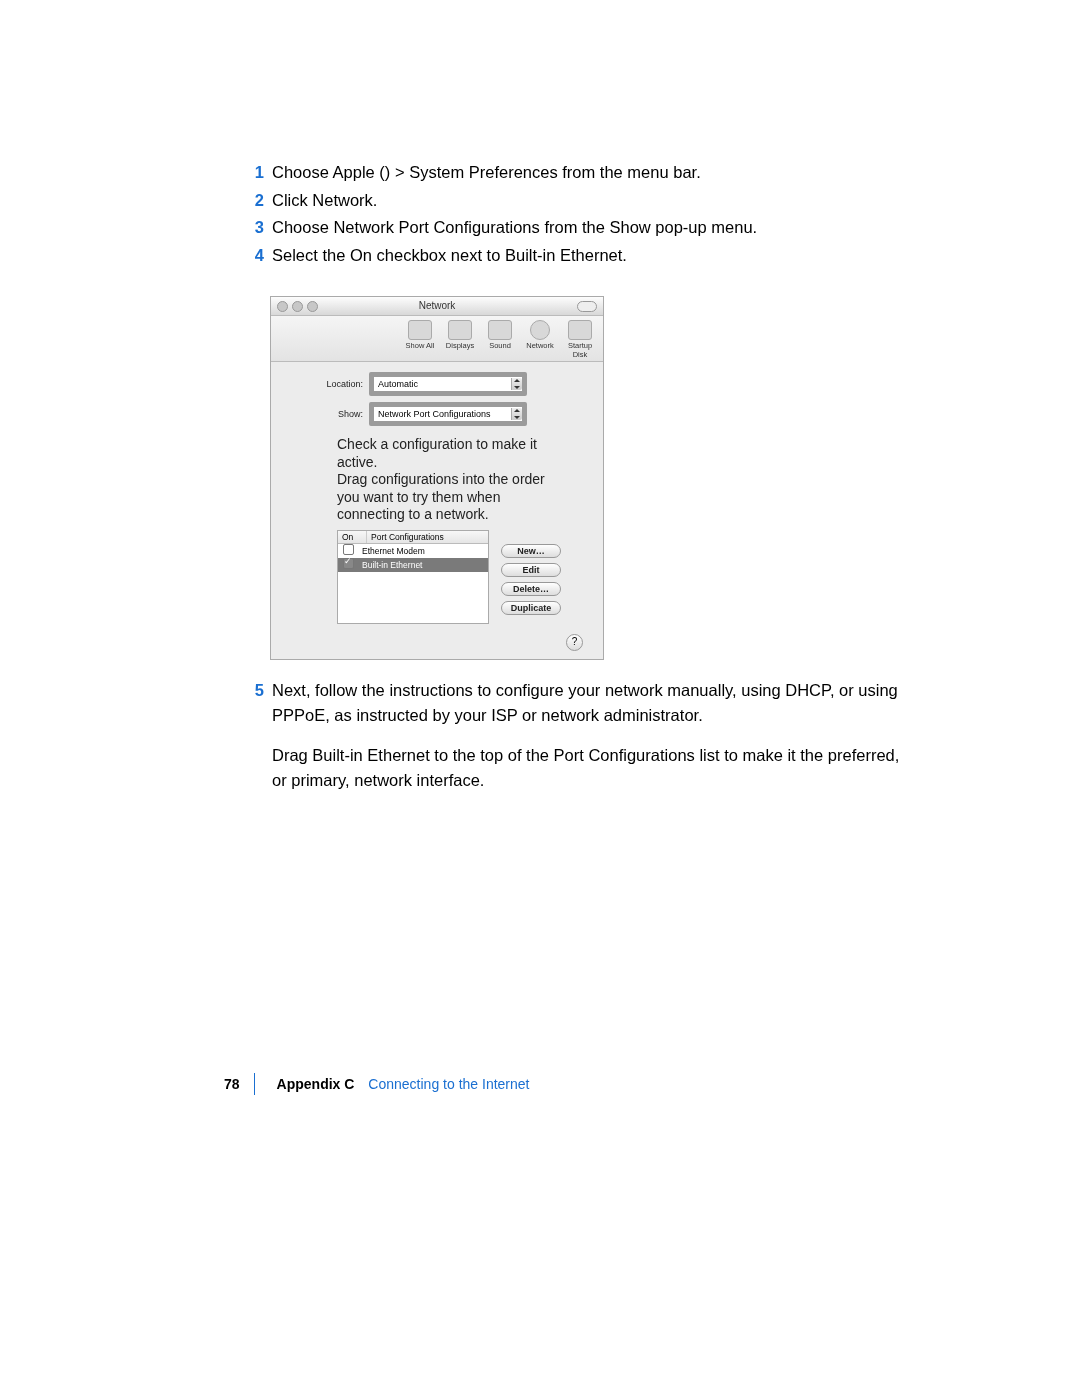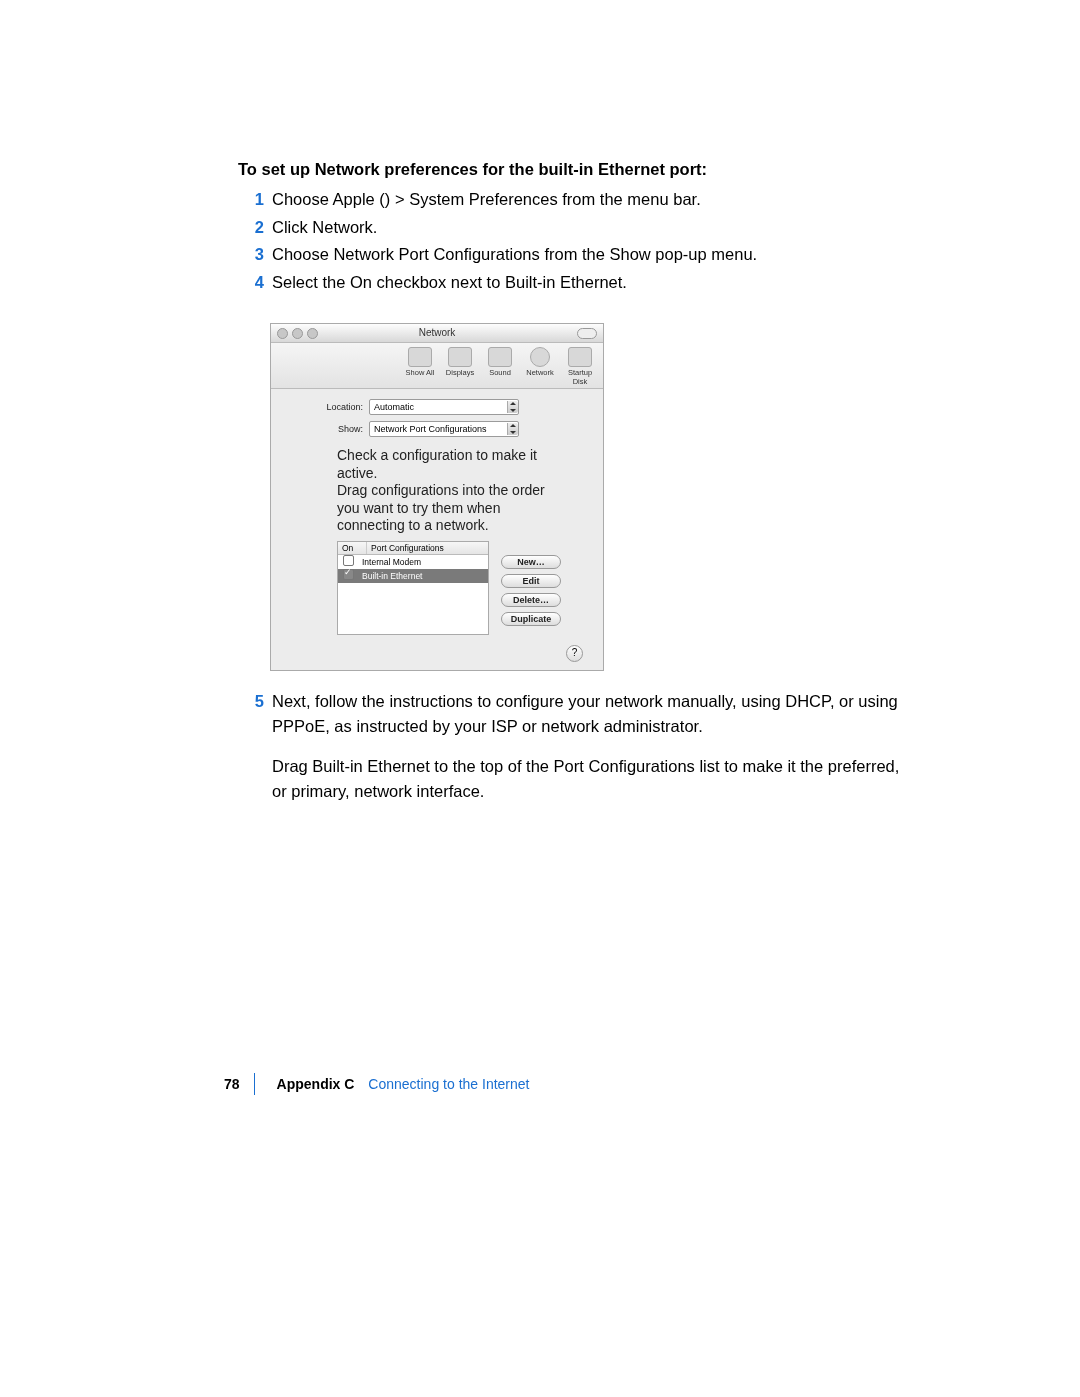--- a/index.html
+++ b/index.html
@@ -105,21 +105,21 @@
     background: #ececec;
   }
   .form-row {
     display:flex; align-items:center;
     margin-bottom: 6px;
     font-size: 9px;
   }
   .form-row .lbl { width: 82px; text-align:right; margin-right:6px; color:#222;}
   .dropdown {
     display:flex; align-items:center;
-    border:1px solid #22c55e; background:#fff;
+    border:5px solid #22c55e; background:#fff;
     height:14px; font-size:9px;
     padding: 0 4px; border-radius:2px;
     min-width: 140px;
     justify-content:space-between;
   }
   .dropdown .arrows {
     width:10px; height:12px;
     background: linear-gradient(#eee,#ccc);
     border-left:1px solid #aaa;
     margin-right:-4px; margin-left:4px;
@@ -211,21 +211,20 @@
   .page-footer .divider {
     width:1px; height: 22px; background:#1a6fd1; margin-right: 22px;
   }
   .page-footer .apx { font-weight:bold; margin-right: 14px;}
   .page-footer .apx-title { color:#1a6fd1;}
 </style>
 </head>
 <body>
 
 <div class="page">
-  <div class="heading">To set up Network preferences for the built-in Ethernet port:</div>
 
   <ul class="ol">
     <li>
       <span class="num">1</span>
       <span class="txt">
         <span>Choose Apple (</span><span class="apple-glyph"></span><span>) &gt; System Preferences from the menu bar.</span>
       </span>
     </li>
     <li>
       <span class="num">2</span>
@@ -292,21 +291,21 @@
         <div class="instr" style="white-space:pre-line">Check a configuration to make it active.
 Drag configurations into the order you want to try them when connecting to a network.</div>
         <div class="port-area">
           <div class="port-list">
             <div class="hdr">
               <div class="col-on">On</div>
               <div>Port Configurations</div>
             </div>
             <div class="row">
               <div class="col-on"><span class="cb"></span></div>
-              <div class="col-name">Internal Modem</div>
+              <div class="col-name">Ethernet Modem</div>
             </div>
             <div class="row sel">
               <div class="col-on"><span class="cb checked"></span></div>
               <div class="col-name">Built-in Ethernet</div>
             </div>
           </div>
           <div class="side-btns">
             <div class="aqua-btn">New…</div>
             <div class="aqua-btn">Edit</div>
             <div class="aqua-btn">Delete…</div>

